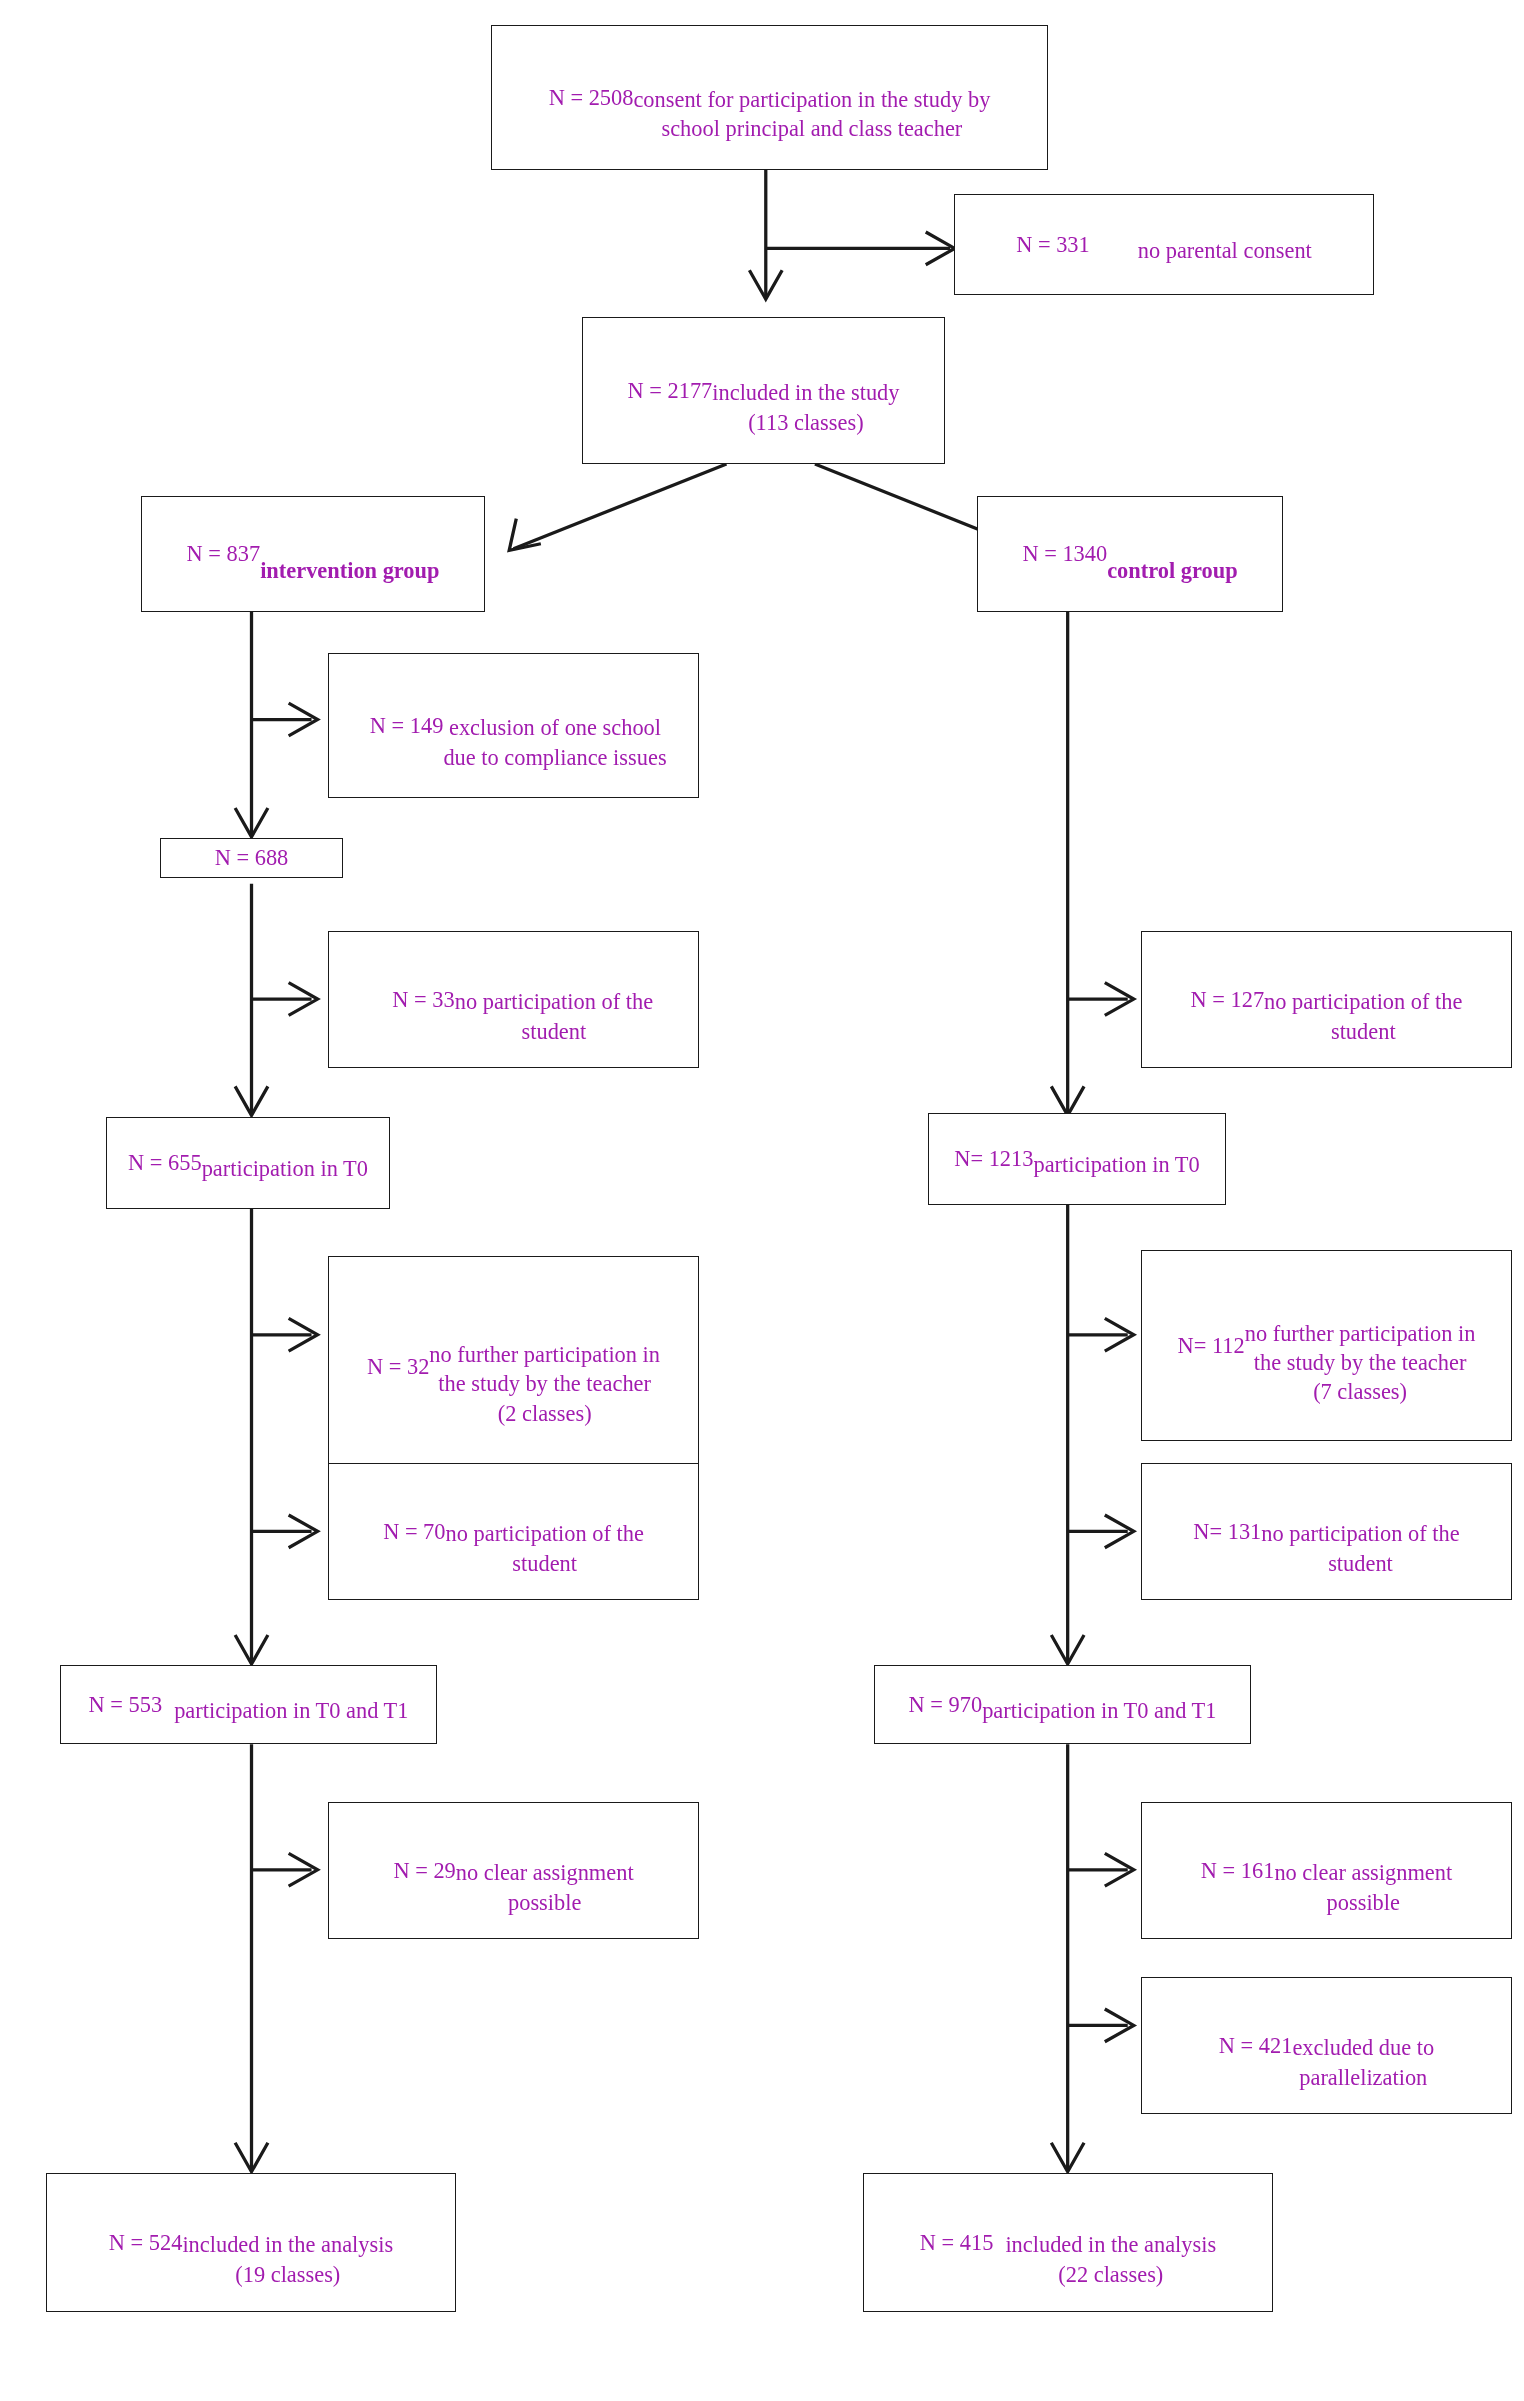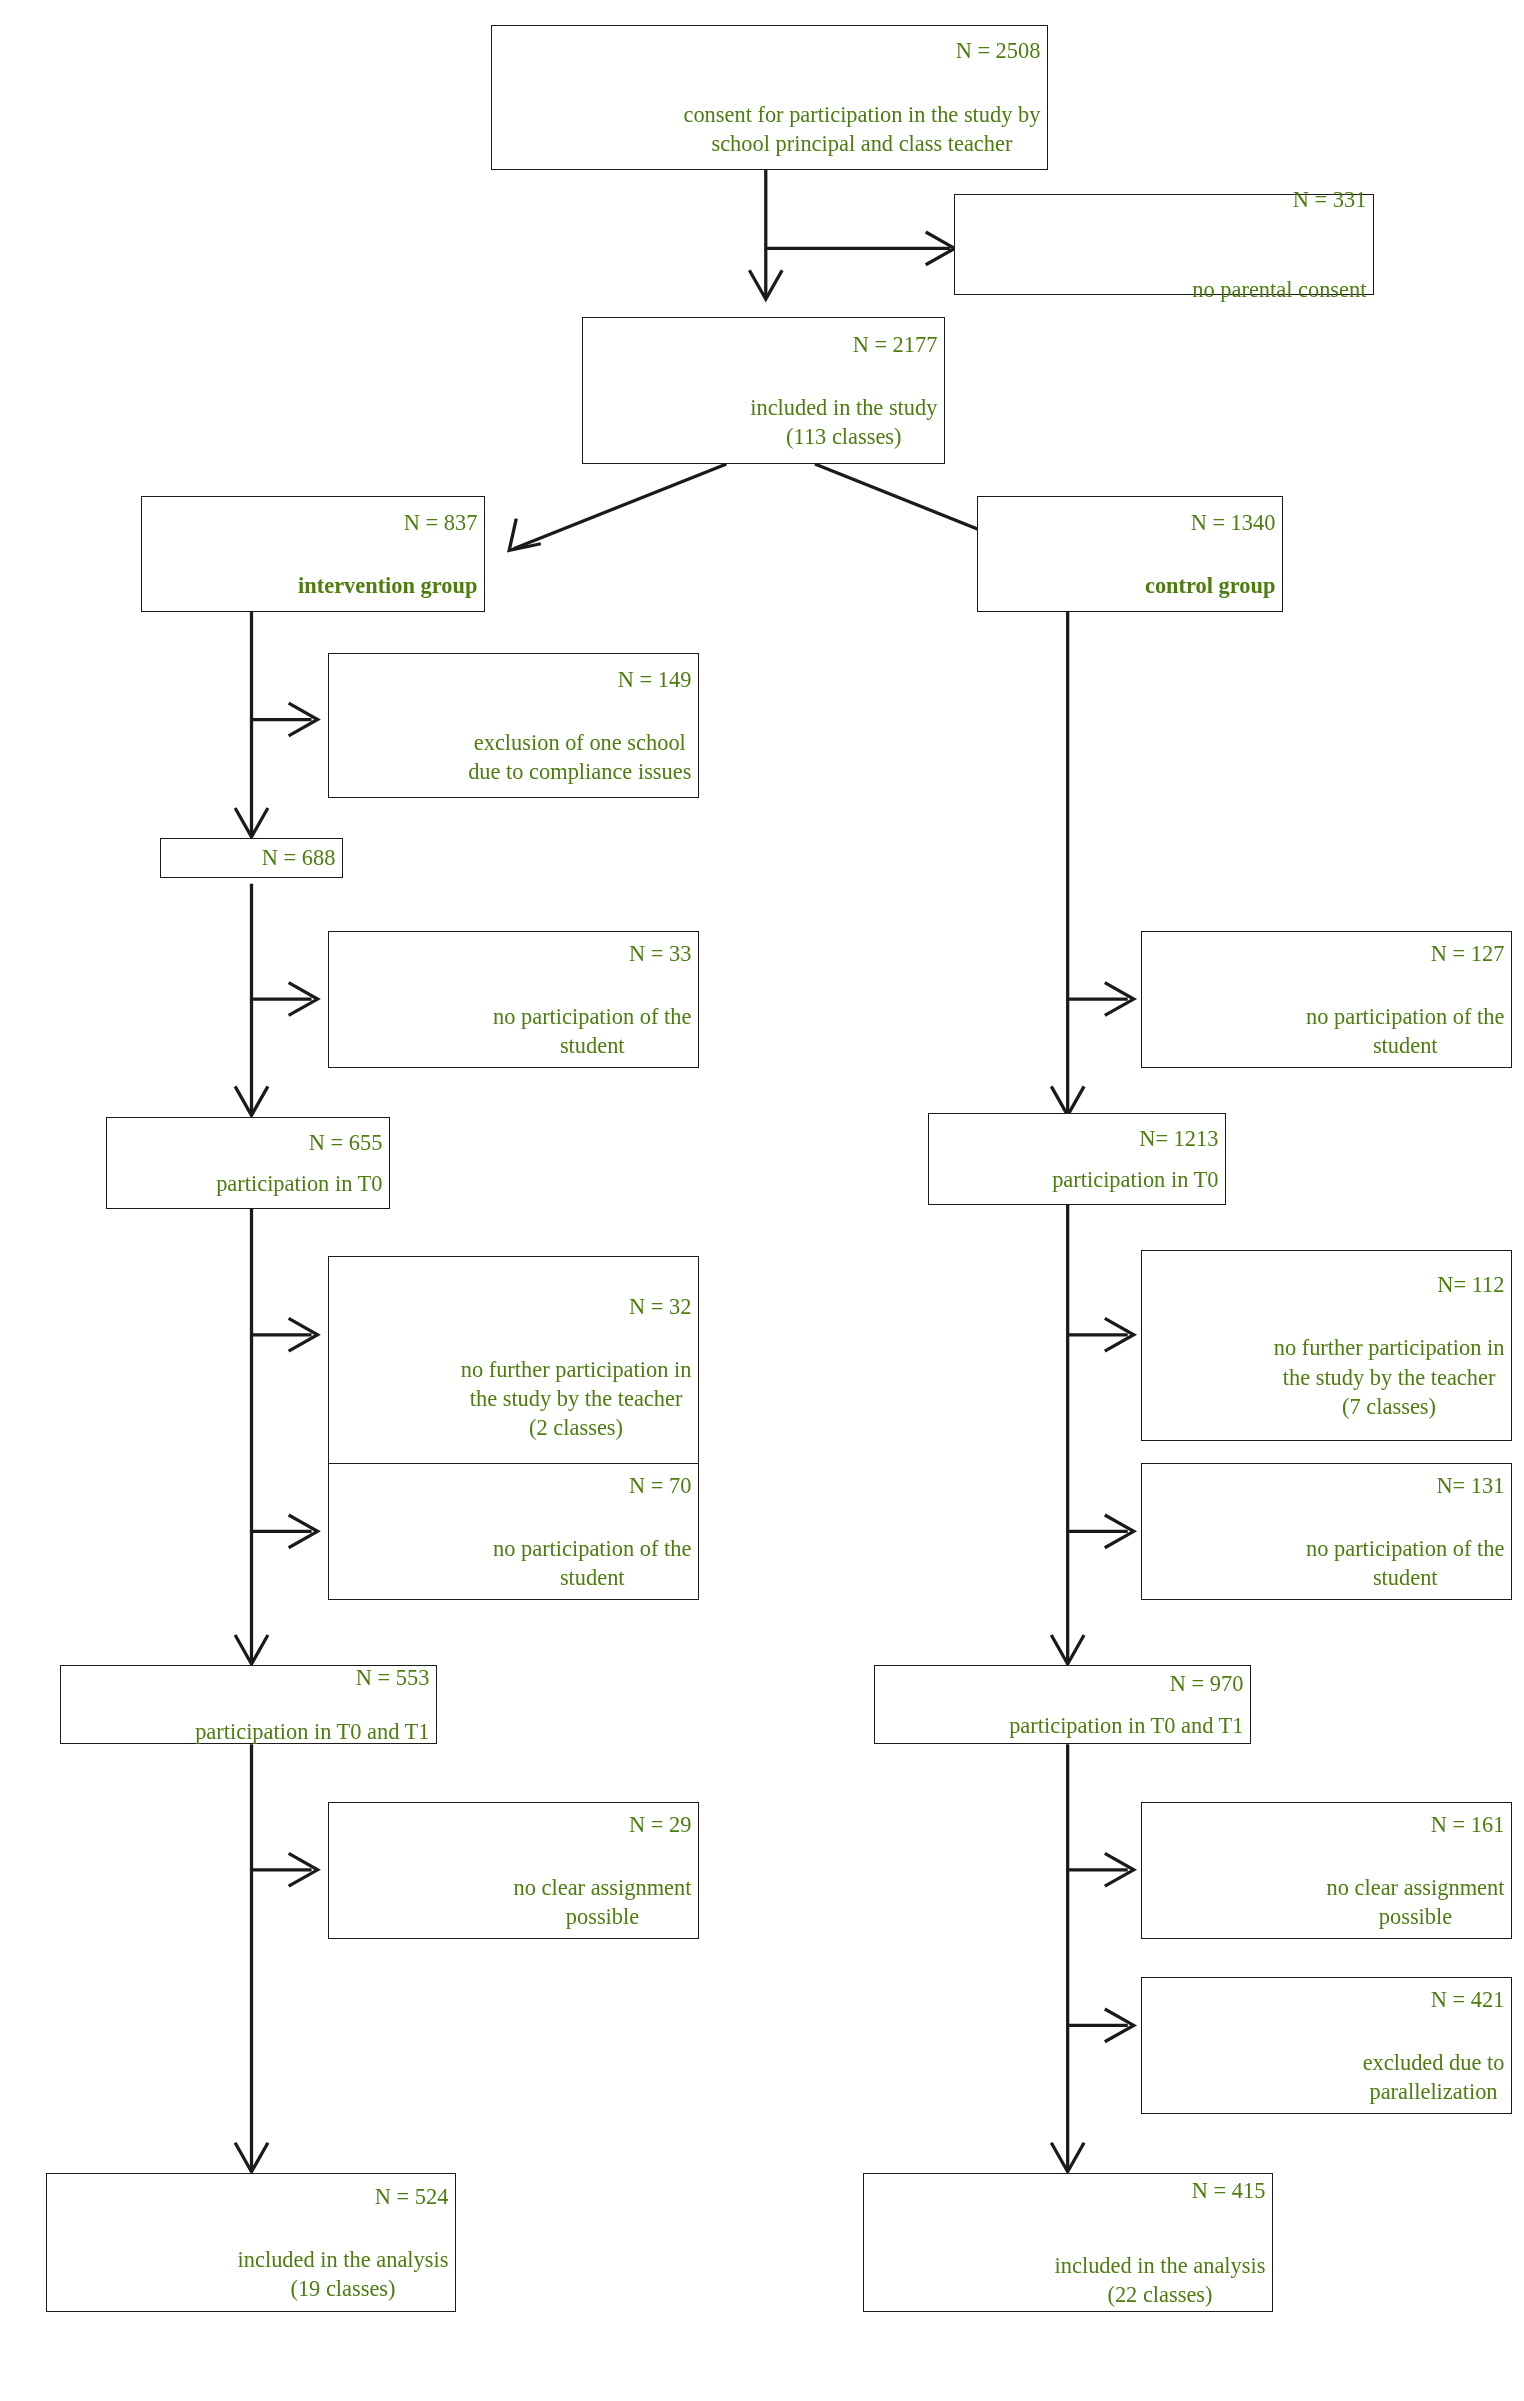--- a/index.html
+++ b/index.html
@@ -23,25 +23,25 @@
     width: 1525px;
     height: 2401px;
     pointer-events: none;
   }
   .box {
     position: absolute;
     box-sizing: border-box;
     border: 1.6px solid #1a1a1a;
     background: #ffffff;
     display: flex;
-    flex-direction: column;
-    align-items: flex-end;
+    flex-direction: row;
+    align-items: center;
     justify-content: center;
     text-align: center;
-    color: #4d7c0f;
+    color: #a21caf;
     font-size: 22.4px;
     line-height: 1.30;
     padding: 4.4px 6.6px;
     z-index: 2;
   }
   .box .n {
     display: block;
     white-space: nowrap;
   }
   .box .desc {

